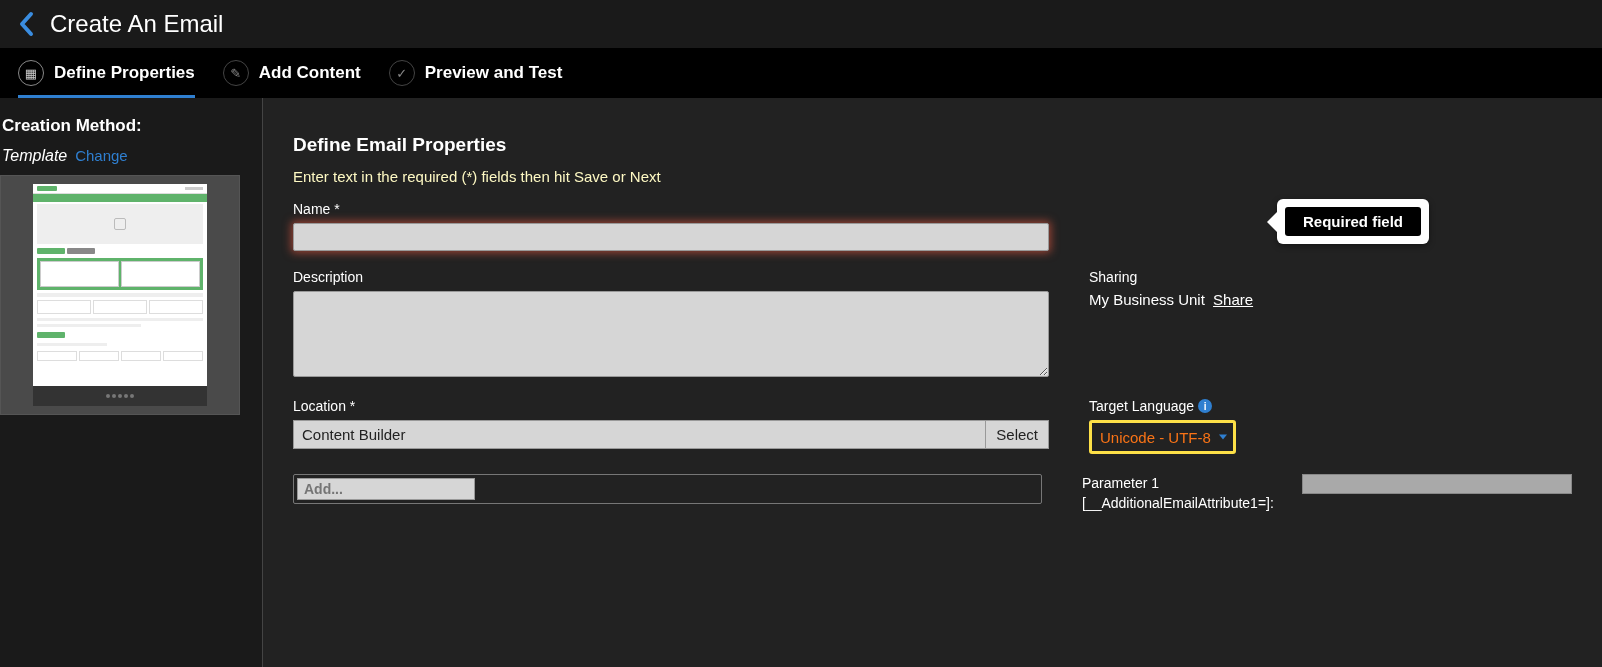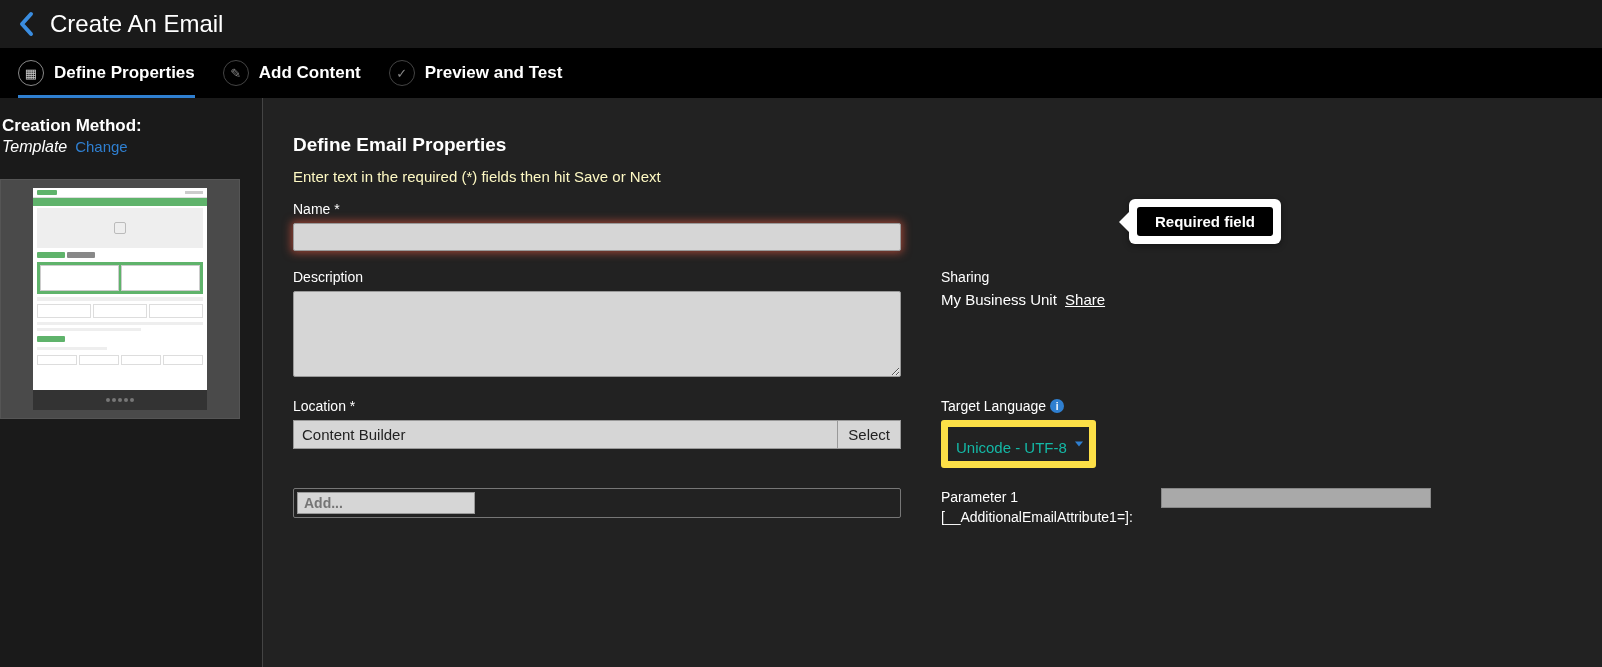--- a/index.html
+++ b/index.html
@@ -68,21 +68,21 @@
     display: flex;
     height: calc(100% - 98px);
   }
   .sidebar {
     width: 263px;
     border-right: 1px solid #444;
     padding: 18px 0 0 0;
     flex-shrink: 0;
   }
   .creation-label { font-size: 17px; font-weight: bold; padding: 0 2px; }
-  .creation-value-row { padding: 2px 2px 23px 2px; }
+  .creation-value-row { padding: 2px 2px 10px 2px; margin-top: 9px; }
   .creation-value { font-style: italic; font-size: 16px; margin-right: 4px; }
   .change-link { color: #2f7fd0; font-size: 15px; cursor: pointer; }
 
   .template-thumb {
     width: 240px; height: 240px;
     border: 1px solid #555;
     background: #4a4a4a;
     margin: 0 12px 0 0;
     padding: 8px 32px;
     display: flex;
@@ -113,21 +113,21 @@
   .main {
     flex: 1;
     padding: 36px 30px 20px 30px;
     overflow: auto;
     background: #222;
   }
   .section-title { font-size: 19px; font-weight: bold; margin-bottom: 12px; }
   .section-sub { font-size: 15px; margin-bottom: 16px; color:#fef9c3;}
 
   .form-row { display: flex; gap: 40px; margin-bottom: 0; }
-  .col-left { width: 608px; }
+  .col-left { width: 756px; }
   .col-right { flex: 1; position: relative; }
 
   .field { margin-bottom: 18px; }
   .field-label { font-size: 14px; margin-bottom: 6px; display:block; }
 
   .input-text {
     width: 100%; height: 28px;
     background: #d6d6d6;
     border: 1px solid #999;
     border-radius: 2px;
@@ -162,23 +162,23 @@
     padding:0 6px; font-size:14px; color:#555;font-weight:bold;
   }
 
   .right-simple { margin-bottom: 20px; }
   .right-label { font-size:14px; margin-bottom:6px; display:flex; align-items:center; gap:4px;}
   .share-row { font-size:15px; }
   .share-link { text-decoration: underline; margin-left:4px; cursor:pointer;}
 
   .lang-select {
     display:inline-block;
-    border:7px solid #fde047; border-radius:3px;
-    background:#222; color:#14b8a6;
-    padding:12px 22px 5px 8px; font-size:15px;
+    border:3px solid #fde047; border-radius:3px;
+    background:#222; color:#f97316;
+    padding:6px 22px 5px 8px; font-size:15px;
     position:relative; cursor:pointer;
   }
   .lang-select::after{
     content:""; position:absolute; right:6px; top:50%;
     width:0;height:0;border-left:4px solid transparent;border-right:4px solid transparent;border-top:5px solid #2f7fd0;
     transform:translateY(-50%);
   }
 
   .param-row { display:flex; align-items:flex-start; gap:20px; }
   .param-label { font-size:14px; width:200px; line-height:1.4;}

